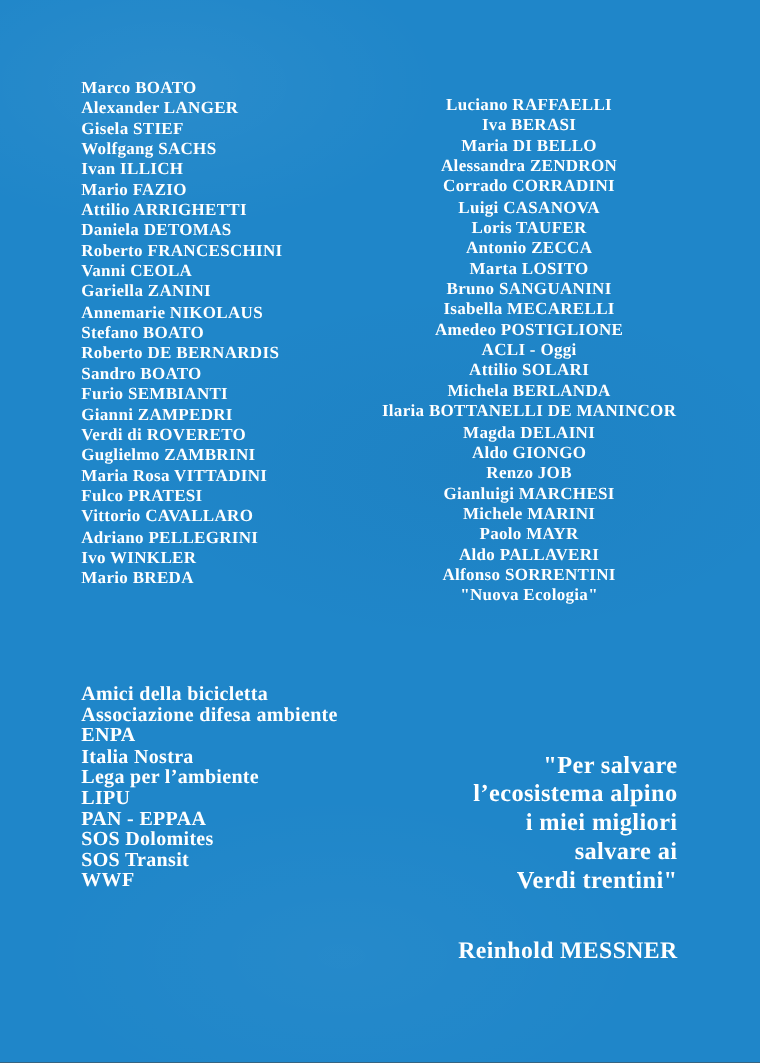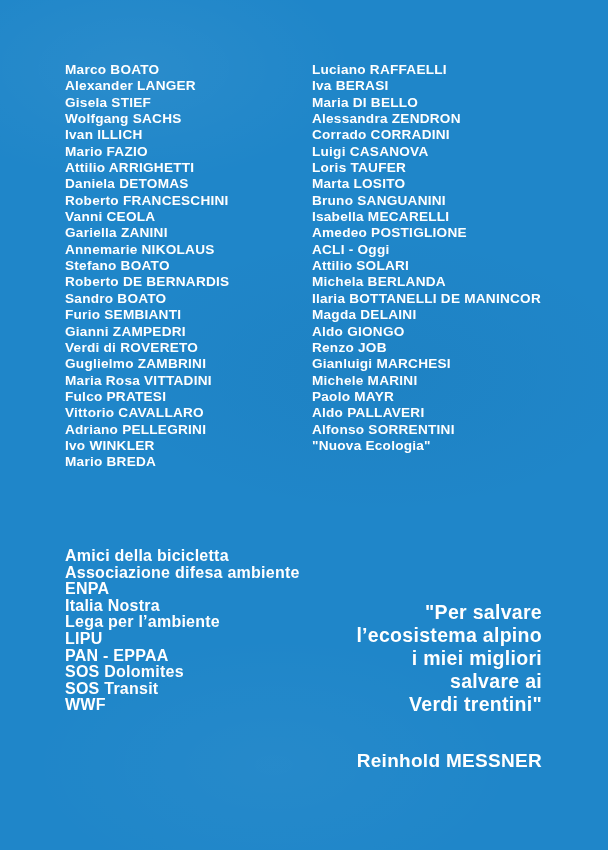--- a/index.html
+++ b/index.html
@@ -6,41 +6,41 @@
     margin: 0;
     padding: 0;
     background: #4a4a4a;
   }
   .page {
     position: relative;
     width: 608px;
     height: 850px;
     margin: 0 auto;
     overflow: hidden;
-    font-family: Liberation Sans, sans-serif;
+    font-family: Liberation Serif, serif;
     font-weight: 700;
     color: #ffffff;
     background:
       radial-gradient(ellipse 340px 180px at 22% 8%, rgba(255,255,255,0.05), rgba(255,255,255,0) 65%),
       radial-gradient(ellipse 420px 220px at 62% 44%, rgba(10,30,60,0.04), rgba(10,30,60,0) 65%),
       radial-gradient(ellipse 380px 200px at 45% 90%, rgba(255,255,255,0.03), rgba(255,255,255,0) 65%),
       #1f86c9;
   }
   .names-left {
     position: absolute;
     left: 65px;
     top: 62px;
     text-align: left;
     white-space: nowrap;
   }
   .names-right {
     position: absolute;
     right: 67px;
-    top: 62px;
-    text-align: left;
+    top: 76px;
+    text-align: center;
     white-space: nowrap;
   }
   .names-left .line,
   .names-right .line {
     font-size: 13.6px;
     line-height: 16.35px;
     letter-spacing: 0.25px;
   }
   .orgs {
     position: absolute;
@@ -106,20 +106,21 @@
     </div>
 
   <div class="names-right">
       <div class="line">Luciano RAFFAELLI</div>
       <div class="line">Iva BERASI</div>
       <div class="line">Maria DI BELLO</div>
       <div class="line">Alessandra ZENDRON</div>
       <div class="line">Corrado CORRADINI</div>
       <div class="line">Luigi CASANOVA</div>
       <div class="line">Loris TAUFER</div>
+      <div class="line">Antonio ZECCA</div>
       <div class="line">Marta LOSITO</div>
       <div class="line">Bruno SANGUANINI</div>
       <div class="line">Isabella MECARELLI</div>
       <div class="line">Amedeo POSTIGLIONE</div>
       <div class="line">ACLI - Oggi</div>
       <div class="line">Attilio SOLARI</div>
       <div class="line">Michela BERLANDA</div>
       <div class="line">Ilaria BOTTANELLI DE MANINCOR</div>
       <div class="line">Magda DELAINI</div>
       <div class="line">Aldo GIONGO</div>

